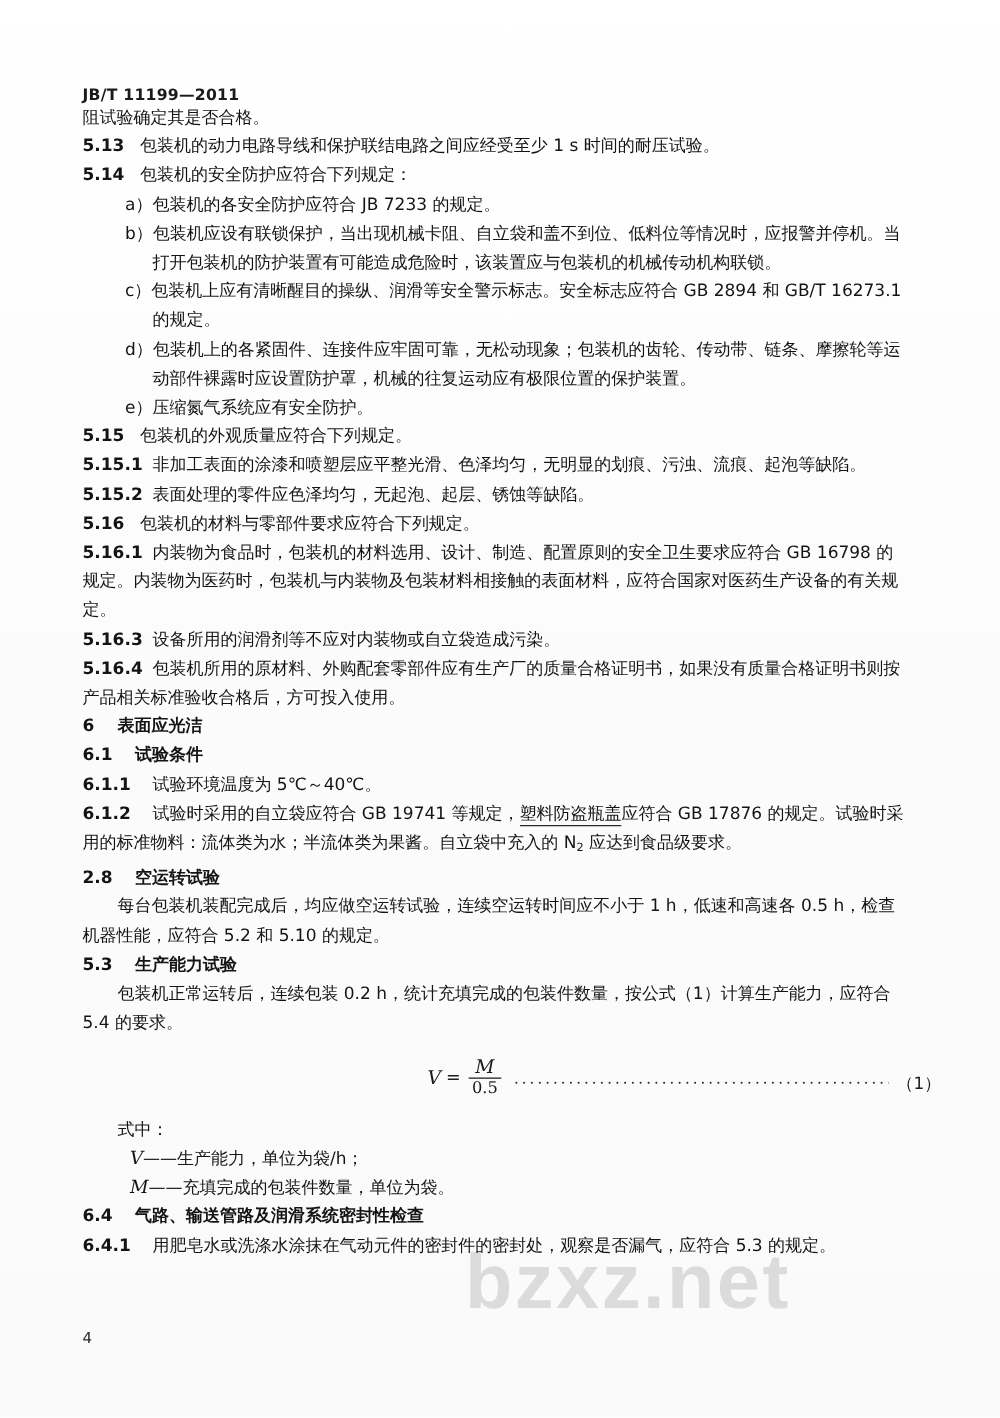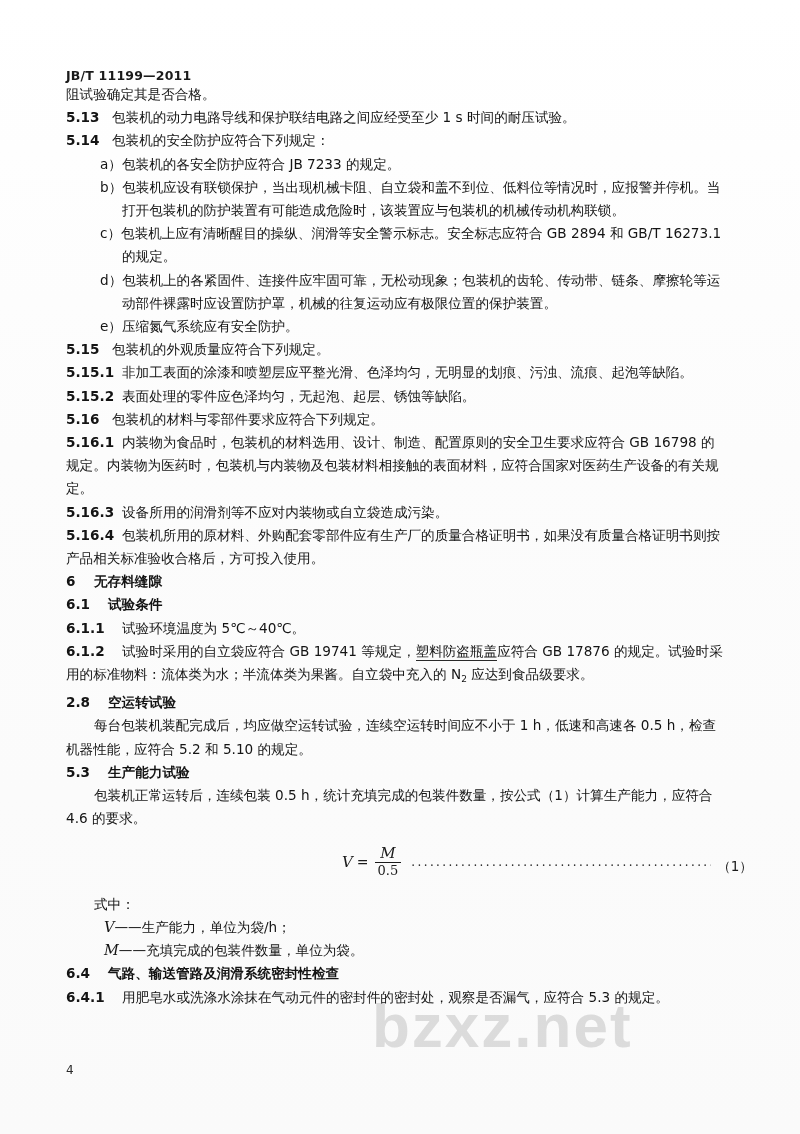--- a/index.html
+++ b/index.html
@@ -244,21 +244,21 @@
       <span class="num wide">5.16.1</span><span>内装物为食品时，包装机的材料选用、设计、制造、配置原则的安全卫生要求应符合 GB 16798 的规定。内装物为医药时，包装机与内装物及包装材料相接触的表面材料，应符合国家对医药生产设备的有关规定。</span>
     </p>
     <p class="para clause">
       <span class="num wide">5.16.3</span><span>设备所用的润滑剂等不应对内装物或自立袋造成污染。</span>
     </p>
     <p class="para clause">
       <span class="num wide">5.16.4</span><span>包装机所用的原材料、外购配套零部件应有生产厂的质量合格证明书，如果没有质量合格证明书则按产品相关标准验收合格后，方可投入使用。</span>
     </p>
 
     <p class="para clause bold gap-before">
-      <span class="num" style="min-width:28px">6</span><span>无存料缝隙</span>
+      <span class="num" style="min-width:28px">6</span><span>表面应光洁</span>
     </p>
 
     <p class="para clause bold gap-small">
       <span class="num" style="min-width:42px">6.1</span><span>试验条件</span>
     </p>
 
     <p class="para clause">
       <span class="num wide">6.1.1</span><span>试验环境温度为 5℃～40℃。</span>
     </p>
 
@@ -267,21 +267,21 @@
     </p>
 
     <p class="para clause bold">
       <span class="num" style="min-width:42px">2.8</span><span>空运转试验</span>
     </p>
     <p class="para indent-first">每台包装机装配完成后，均应做空运转试验，连续空运转时间应不小于 1 h，低速和高速各 0.5 h，检查机器性能，应符合 5.2 和 5.10 的规定。</p>
 
     <p class="para clause bold">
       <span class="num" style="min-width:42px">5.3</span><span>生产能力试验</span>
     </p>
-    <p class="para indent-first">包装机正常运转后，连续包装 0.5 h，统计充填完成的包装件数量，按公式（1）计算生产能力，应符合 4.6 的要求。</p>
+    <p class="para indent-first">包装机正常运转后，连续包装 0.2 h，统计充填完成的包装件数量，按公式（1）计算生产能力，应符合 5.4 的要求。</p>
 
     <div class="formula-row">
       <span class="formula">
         <span class="var-italic">V</span>
         <span class="eq-sign">=</span>
         <span class="frac">
           <span class="numer">M</span>
           <span class="denom">0.5</span>
         </span>
       </span>

